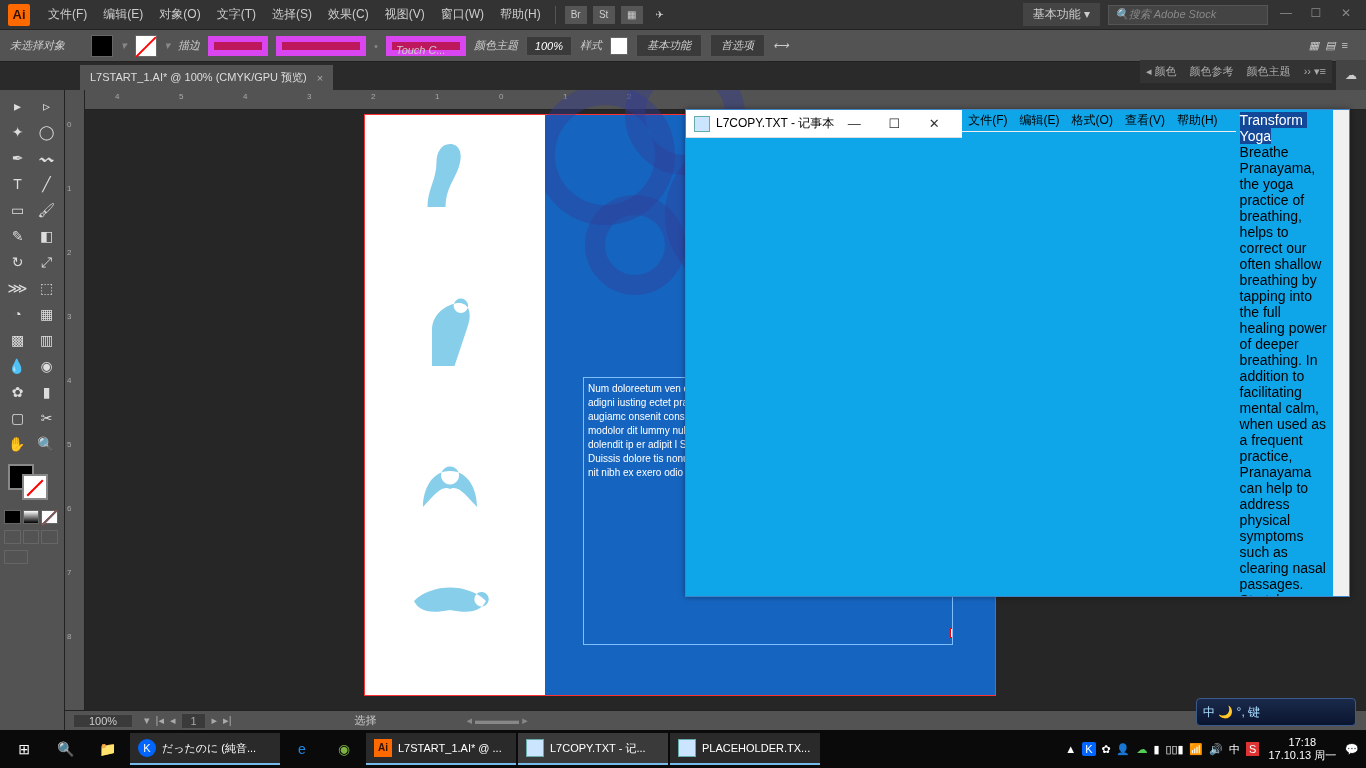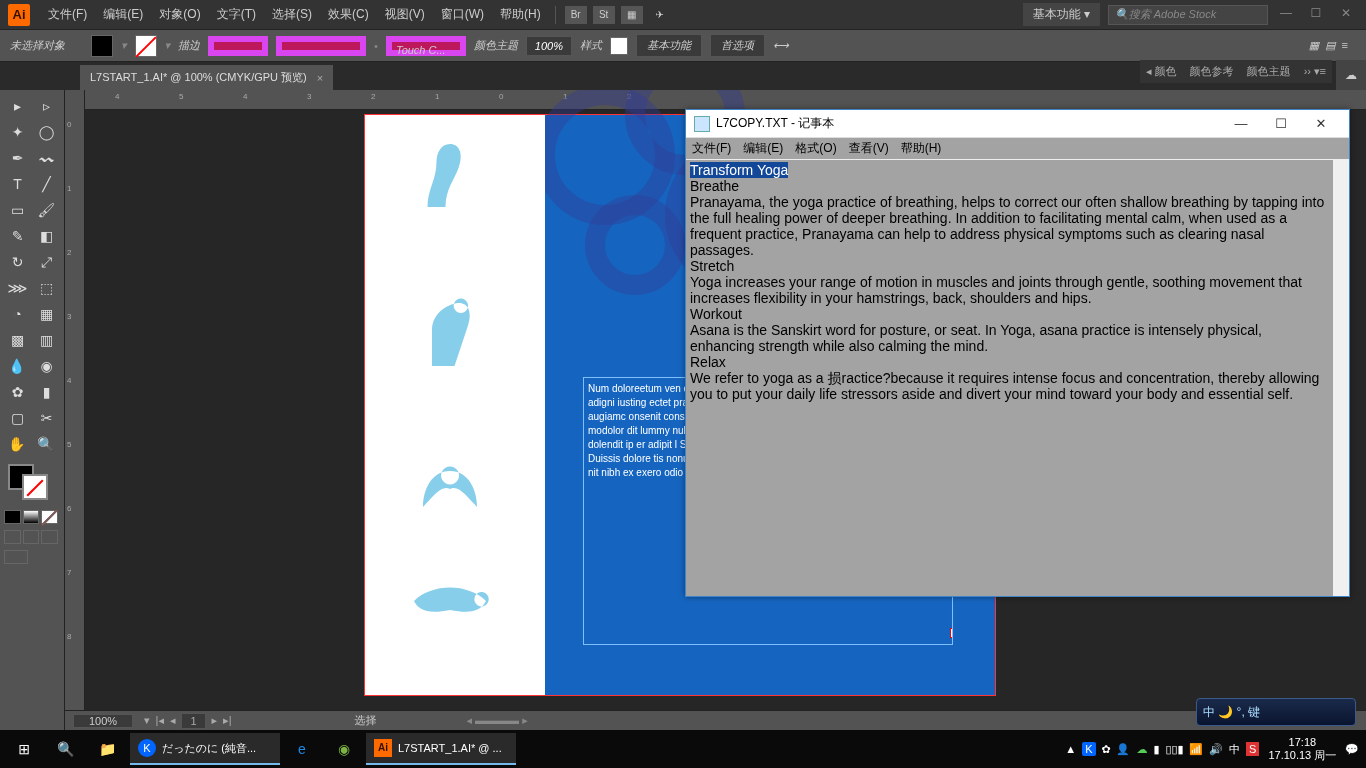--- a/index.html
+++ b/index.html
@@ -54,21 +54,21 @@
 .page-left { position: absolute; left: 0; top: 0; width: 180px; height: 100%; background: #fff; }
 .page-right { position: absolute; left: 180px; top: 0; right: 0; height: 100%; background: #1565c0; }
 .circles { position: absolute; left: 180px; top: -40px; width: 280px; height: 260px; overflow: hidden; }
 .circle { position: absolute; border-radius: 50%; border: 20px solid rgba(50,60,150,0.4); }
 .yoga { position: absolute; left: 40px; width: 90px; height: 90px; }
 .yoga svg { fill: #87ceeb; }
 .textbox { position: absolute; left: 218px; top: 262px; width: 370px; height: 268px; border: 1px solid #80bfff; padding: 4px; font-size: 10px; line-height: 14px; color: #fff; font-family: Georgia, serif; overflow: hidden; }
 .textbox .overflow { position: absolute; right: -8px; bottom: 6px; width: 10px; height: 10px; background: #fff; color: red; border: 1px solid red; font-size: 10px; text-align: center; line-height: 8px; }
 
 
-.notepad { position: absolute; left: 685px; top: 109px; width: 665px; height: 488px; background: #a3a3a3; border: 1px solid #3d85c6; box-shadow: 0 0 6px rgba(0,0,0,0.4); display: flex; flex-direction: column; }
+.notepad { position: absolute; left: 685px; top: 109px; width: 665px; height: 488px; background: #0ea5e9; border: 1px solid #3d85c6; box-shadow: 0 0 6px rgba(0,0,0,0.4); display: flex; flex-direction: row; }
 .np-title { height: 28px; background: #fff; display: flex; align-items: center; padding: 0 8px; border-bottom: 1px solid #ddd; font-size: 12px; color: #000; }
 .np-title .icon { width: 16px; height: 16px; margin-right: 6px; background: #cce5ff; border: 1px solid #6aa; }
 .np-title .ctls { margin-left: auto; display: flex; }
 .np-title .ctls span { width: 40px; text-align: center; font-size: 13px; color: #333; }
 .np-menu { height: 22px; display: flex; align-items: center; padding: 0 6px; font-size: 12px; color: #000; border-bottom: 1px solid #eee; }
 .np-menu span { margin-right: 12px; }
 .np-body { flex: 1; padding: 2px 4px; font-family: "SimSun", monospace; font-size: 14px; line-height: 16px; color: #000; white-space: pre-wrap; overflow: hidden; }
 .np-body .sel { background: #134899; color: #fff; }
 .np-scroll { width: 16px; background: #f0f0f0; }
 
@@ -330,20 +330,28 @@
   <div class="tb-item tb-task">
     <div class="ticon" style="background:#06f;border-radius:50%;color:#fff;text-align:center;line-height:18px">K</div>
     <span>だったのに (純音...</span>
   </div>
   <div class="tb-item" style="color:#1e88e5">e</div>
   <div class="tb-item" style="color:#7cb342">◉</div>
   <div class="tb-item tb-task">
     <div class="ticon" style="background:#ff6a00;color:#310;text-align:center;line-height:18px;font-weight:bold;font-size:10px">Ai</div>
     <span>L7START_1.AI* @ ...</span>
   </div>
+  <div class="tb-item tb-task np">
+    <div class="ticon" style="background:#cce5ff;border:1px solid #6aa"></div>
+    <span>L7COPY.TXT - 记...</span>
+  </div>
+  <div class="tb-item tb-task">
+    <div class="ticon" style="background:#cce5ff;border:1px solid #6aa"></div>
+    <span>PLACEHOLDER.TX...</span>
+  </div>
   <div class="tb-tray">
     <span>▲</span>
     <span style="background:#06f;padding:1px 3px;border-radius:2px">K</span>
     <span>✿</span>
     <span>👤</span>
     <span style="color:#5c5">☁</span>
     <span>▮</span>
     <span>▯▯▮</span>
     <span>📶</span>
     <span>🔊</span>

